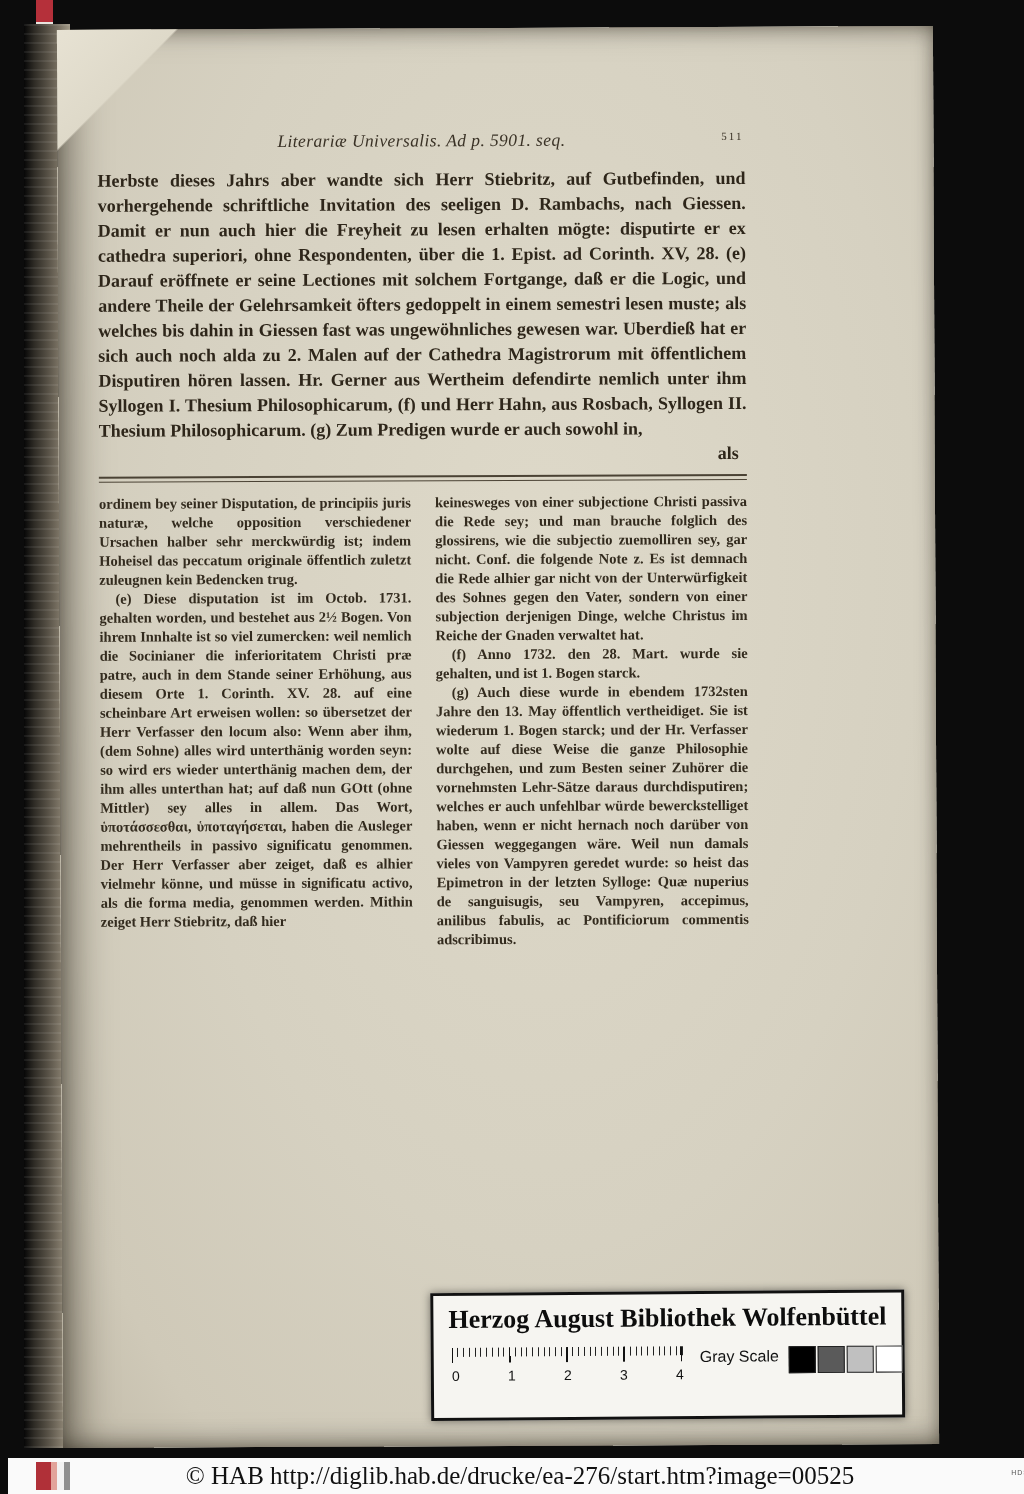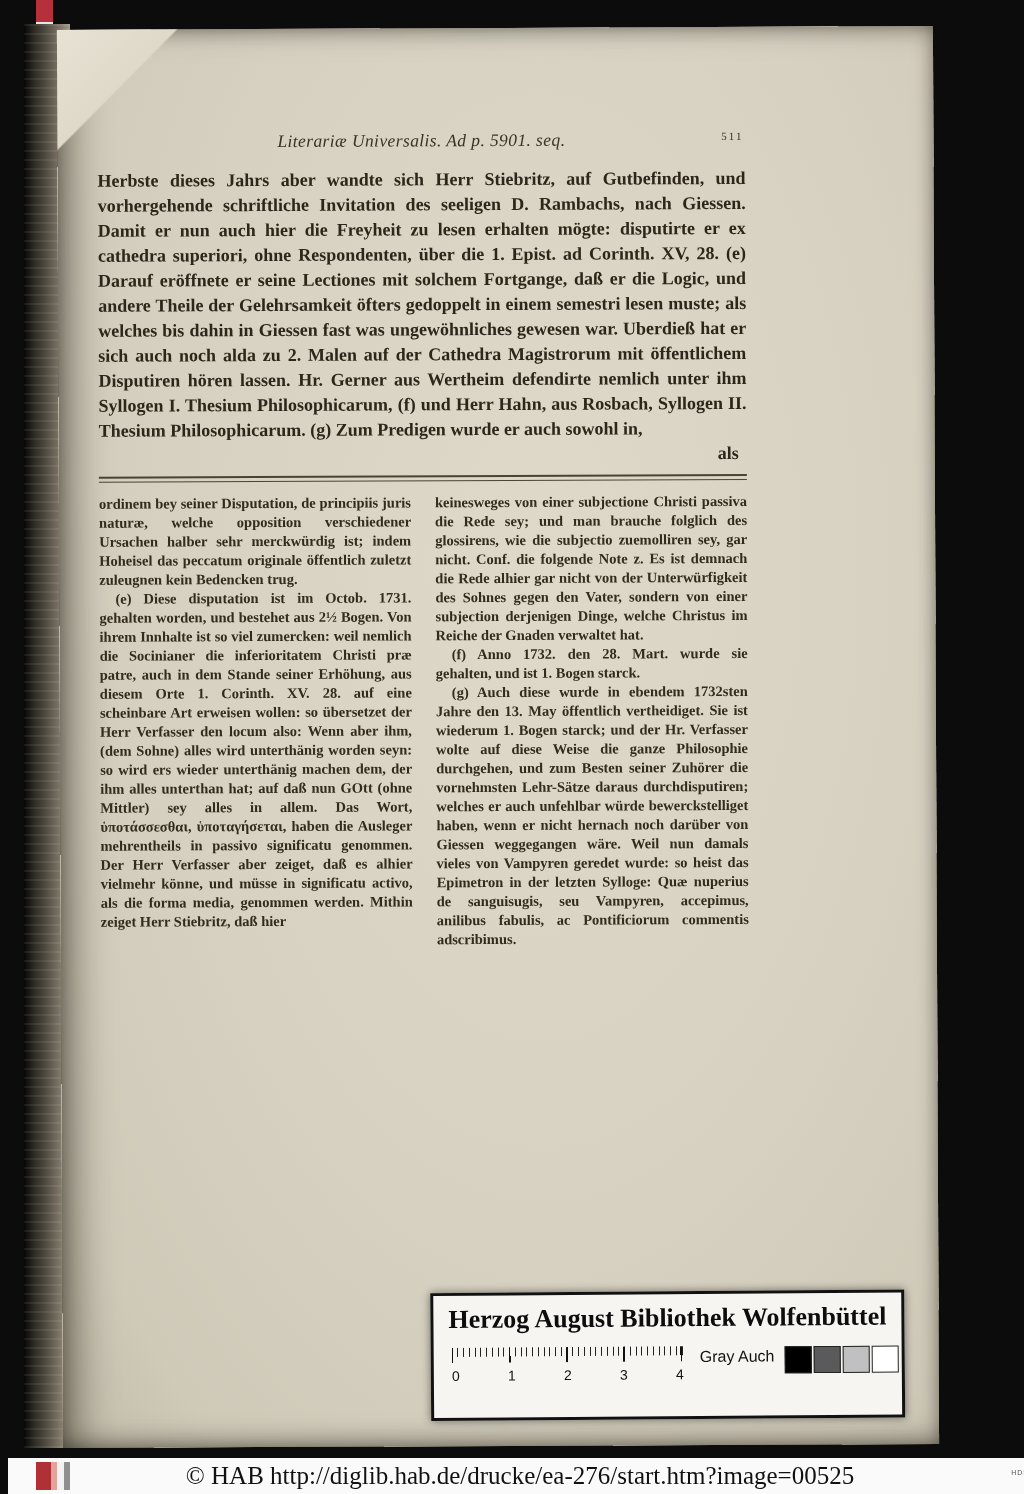--- a/index.html
+++ b/index.html
@@ -148,21 +148,21 @@
           <div class="major"></div>
         </div>
         <div class="ruler-numbers">
           <span>0</span>
           <span>1</span>
           <span>2</span>
           <span>3</span>
           <span>4</span>
         </div>
       </div>
-      <div class="grayscale-label">Gray Auch</div>
+      <div class="grayscale-label">Gray Scale</div>
       <div class="patches">
         <div class="patch" style="background: rgb(0, 0, 0);"></div>
         <div class="patch" style="background: rgb(90, 90, 90);"></div>
         <div class="patch" style="background: rgb(192, 192, 192);"></div>
         <div class="patch" style="background: rgb(255, 255, 255);"></div>
       </div>
     </div>
   </div>
 </div>
 

